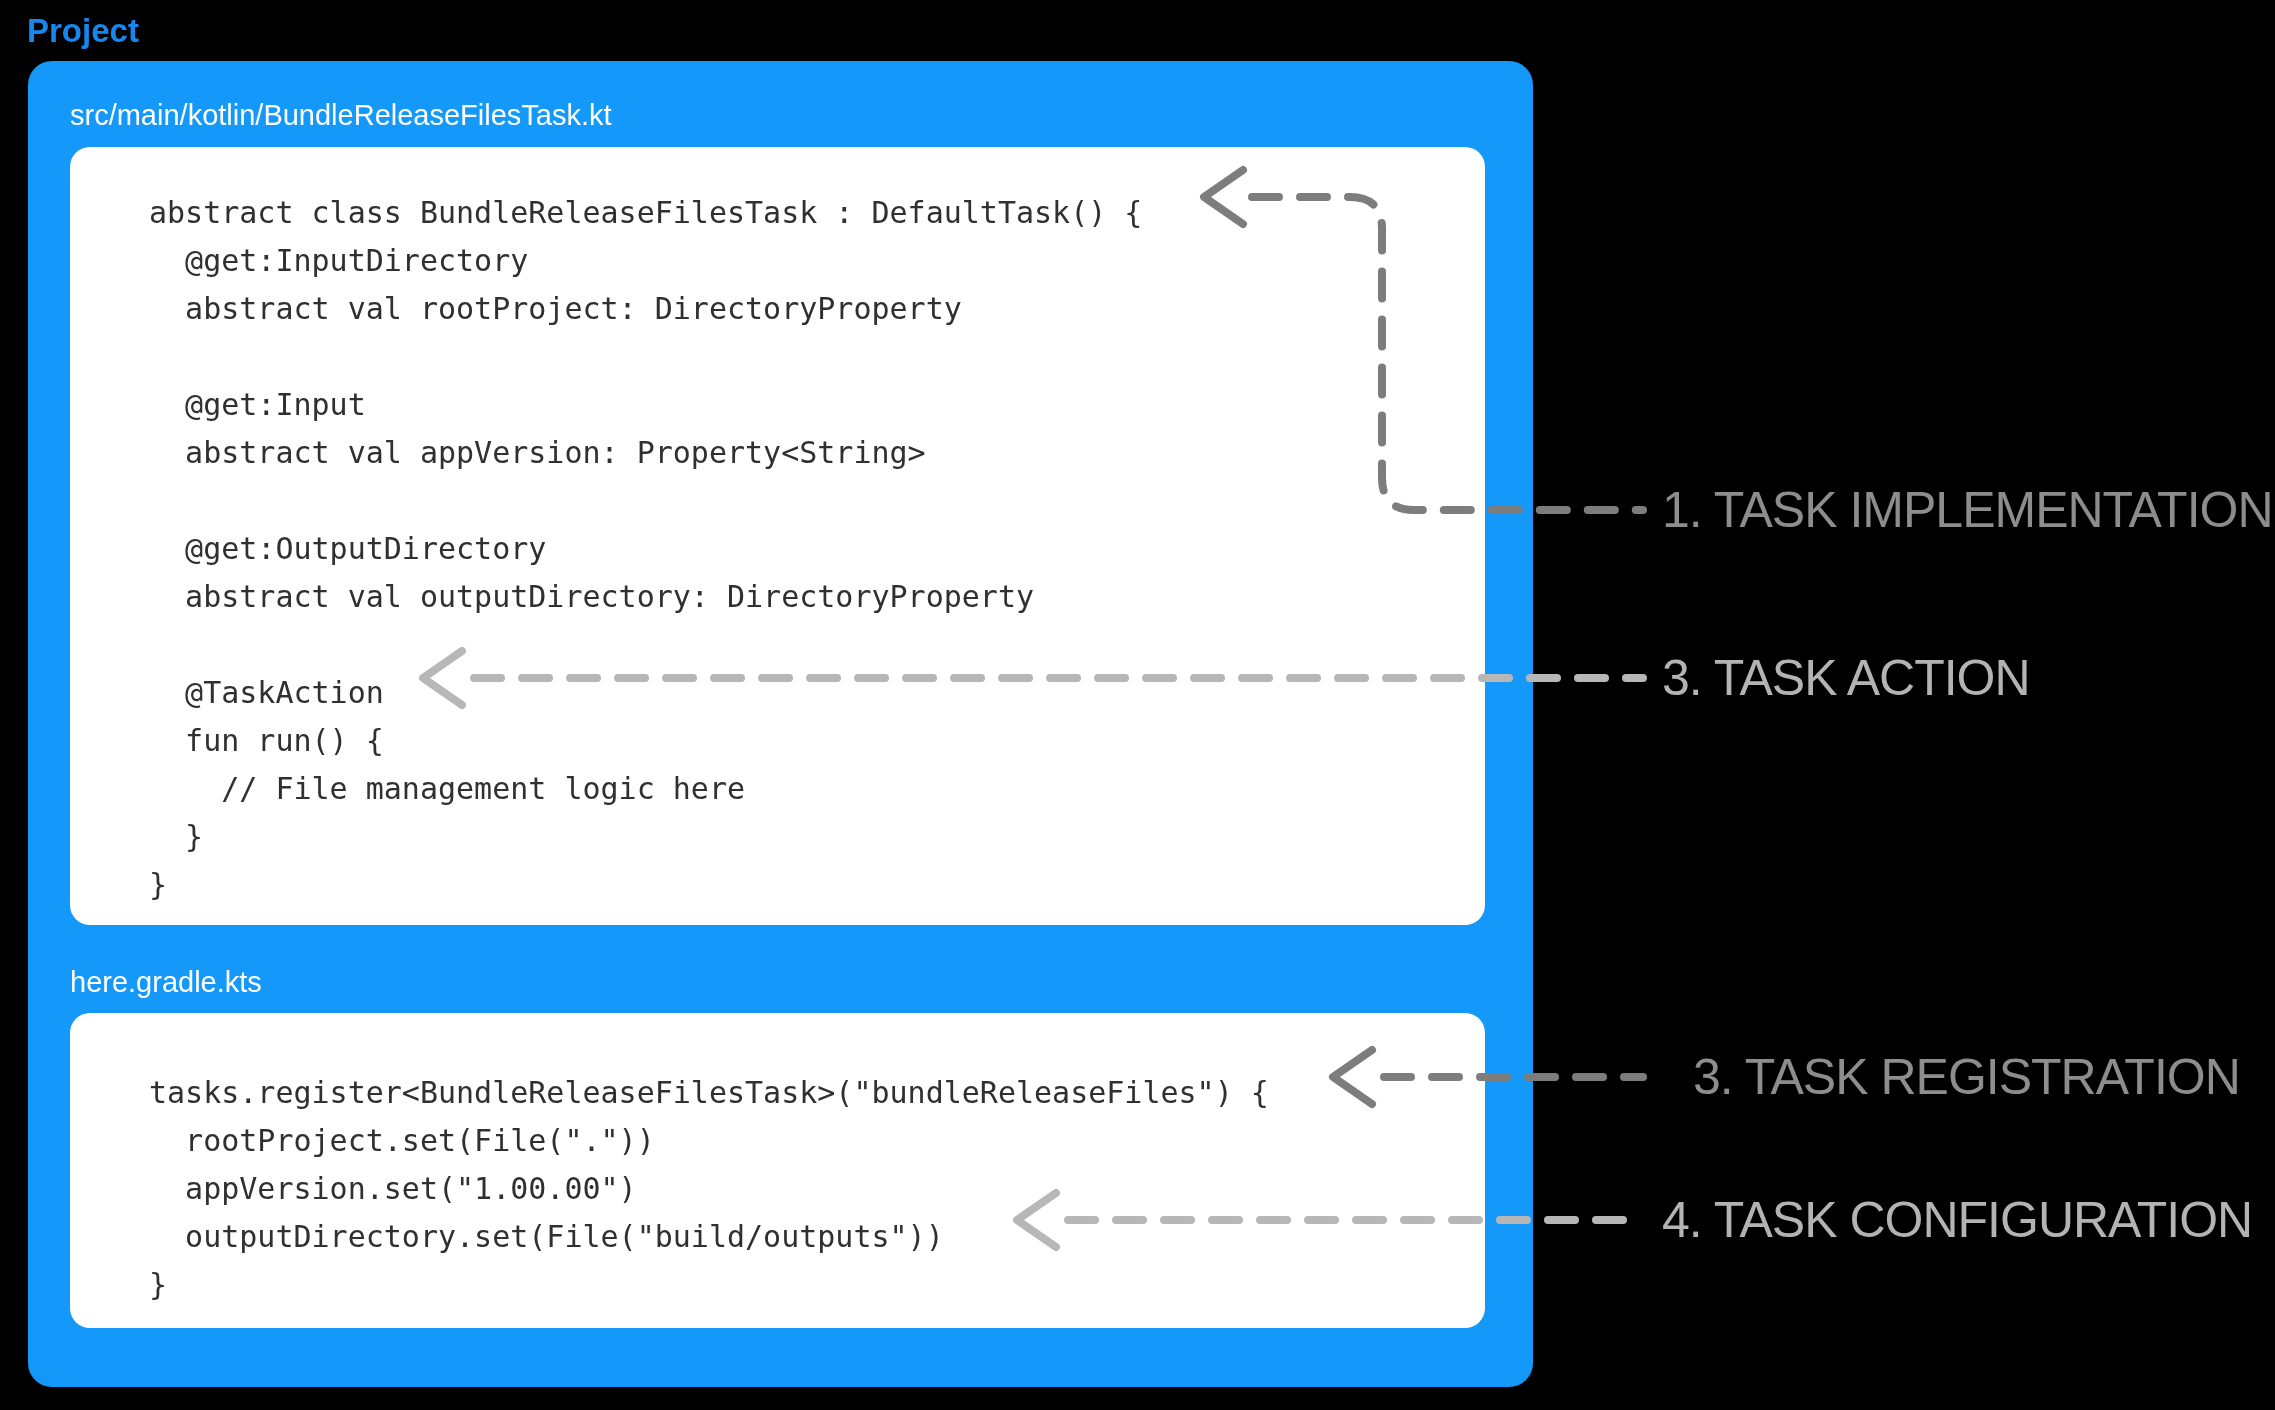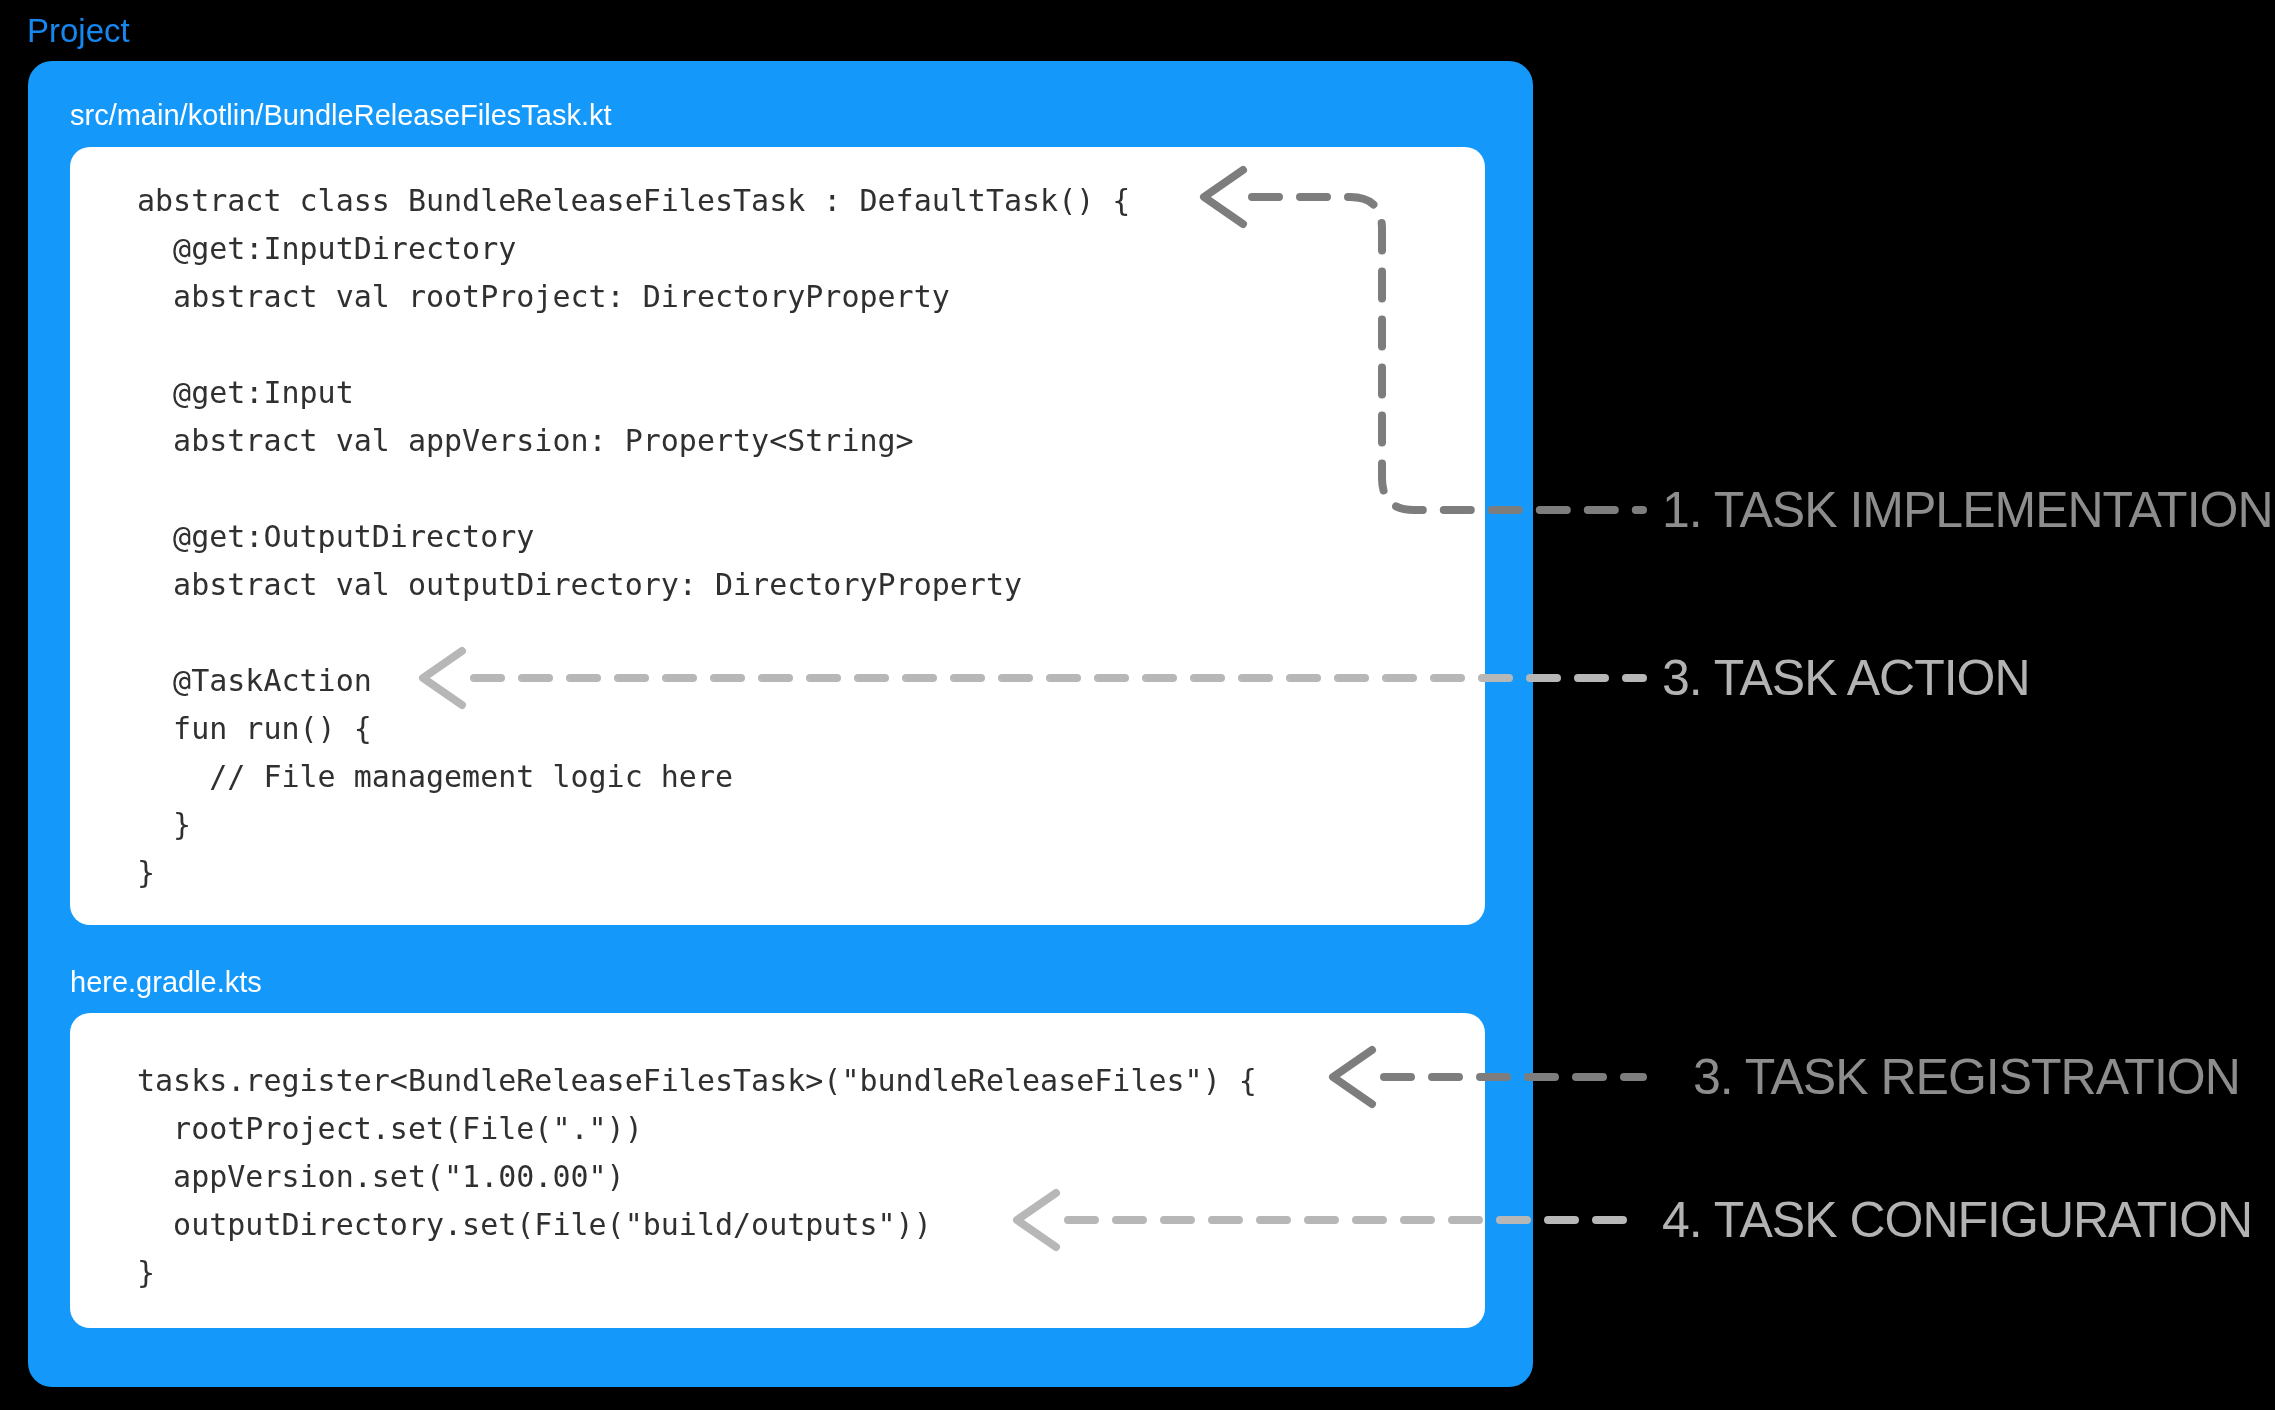--- a/index.html
+++ b/index.html
@@ -8,21 +8,21 @@
     background: #000000;
     position: relative;
     overflow: hidden;
     font-family: "Liberation Sans", sans-serif;
   }
 
   .project-title {
     position: absolute;
     left: 27px; top: 12px;
     font-size: 33px;
-    font-weight: normal;
+    font-weight: bold;
     color: #1787f0;
     letter-spacing: 0px;
   }
 
   .project-container {
     position: absolute;
     left: 28px; top: 61px;
     width: 1505px; height: 1326px;
     background: #1499fb;
     border-radius: 24px;
@@ -45,21 +45,21 @@
     left: 42px;
     width: 1415px;
     background: #ffffff;
     border-radius: 20px;
     overflow: hidden;
   }
   .code-box.kotlin { top: 86px;  height: 778px; }
   .code-box.gradle { top: 952px; height: 315px; }
 
   .code-box pre {
-    margin: 4px;
+    margin: 16px;
     padding: 0 10px 0 63px;
     font-family: "DejaVu Sans Mono", monospace;
     font-size: 30px;
     line-height: 48px;
     color: #303030;
     white-space: pre;
   }
   .code-box.kotlin pre { padding-top: 26px; }
   .code-box.gradle pre { padding-top: 40px; }
 

